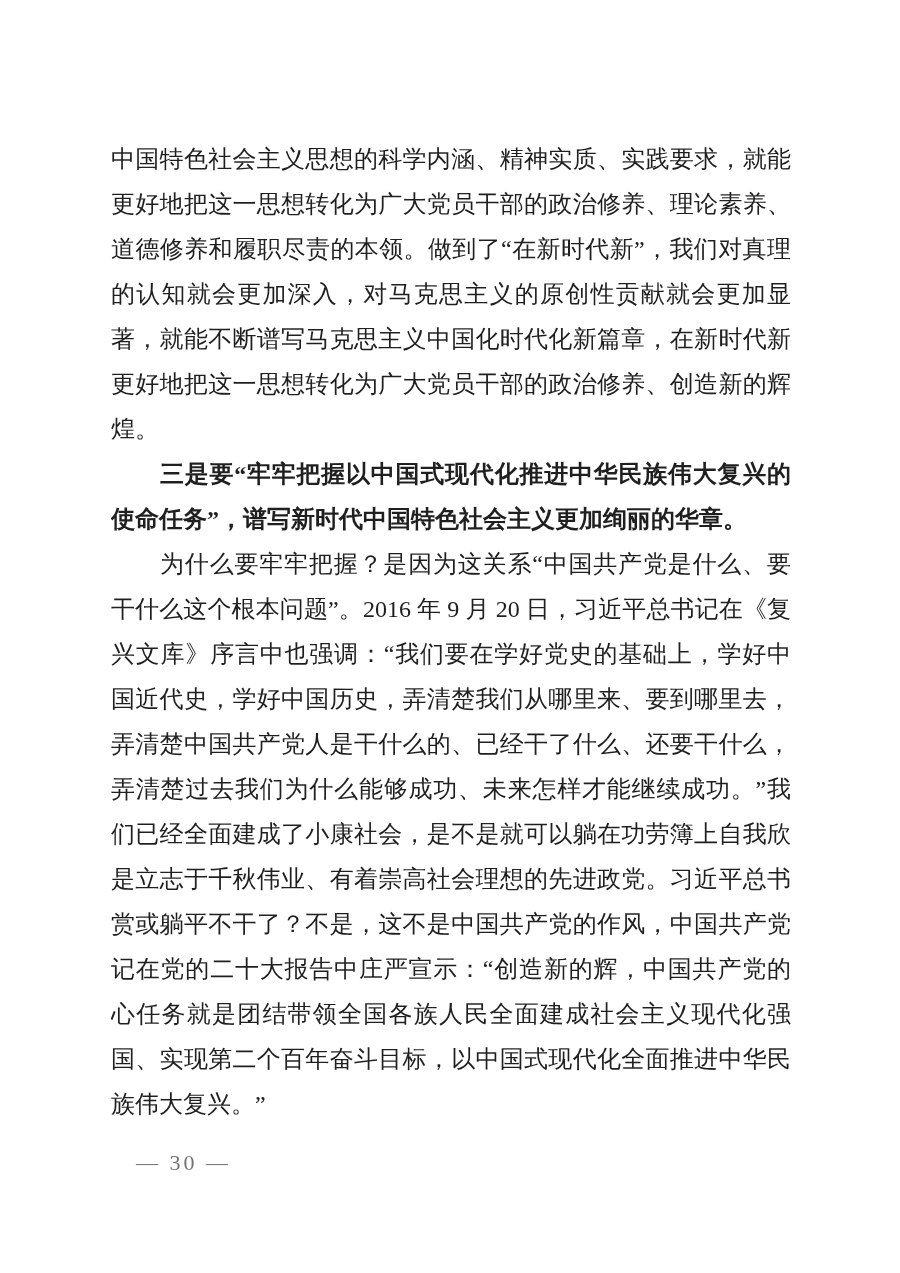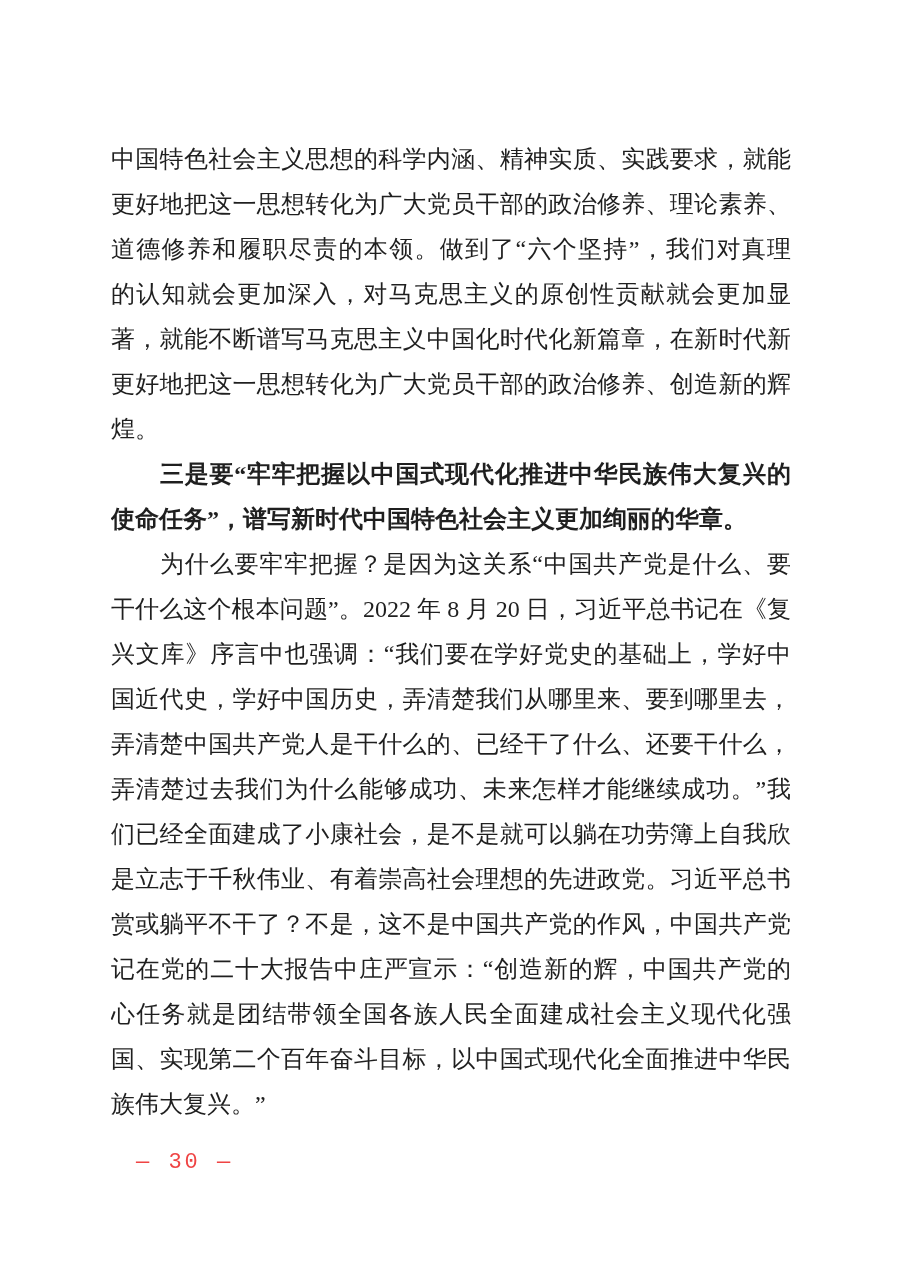--- a/index.html
+++ b/index.html
@@ -42,49 +42,48 @@
     font-weight: 700;
   }
   .footer {
     position: absolute;
     left: 136px;
     top: 1148px;
     height: 30px;
     line-height: 30px;
     font-size: 22px;
     letter-spacing: 3px;
-    color: #ef4444;
-    font-family: Liberation Mono, monospace;
+    color: #737373;
   }
 </style>
 </head>
 <body>
 
 <div class="page">
 
   <div class="text-block">
 
     <div>
       <div class="line">中国特色社会主义思想的科学内涵、精神实质、实践要求，就能</div>
       <div class="line">更好地把这一思想转化为广大党员干部的政治修养、理论素养、</div>
-      <div class="line">道德修养和履职尽责的本领。做到了“六个坚持”，我们对真理</div>
+      <div class="line">道德修养和履职尽责的本领。做到了“在新时代新”，我们对真理</div>
       <div class="line">的认知就会更加深入，对马克思主义的原创性贡献就会更加显</div>
       <div class="line">著，就能不断谱写马克思主义中国化时代化新篇章，在新时代新</div>
       <div class="line">更好地把这一思想转化为广大党员干部的政治修养、创造新的辉</div>
       <div class="line short">煌。</div>
     </div>
 
     <div>
       <div class="line bold indent">三是要“牢牢把握以中国式现代化推进中华民族伟大复兴的</div>
       <div class="line bold short">使命任务”，谱写新时代中国特色社会主义更加绚丽的华章。</div>
     </div>
 
     <div>
       <div class="line indent">为什么要牢牢把握？是因为这关系“中国共产党是什么、要</div>
-      <div class="line">干什么这个根本问题”。2022 年 8 月 20 日，习近平总书记在《复</div>
+      <div class="line">干什么这个根本问题”。2016 年 9 月 20 日，习近平总书记在《复</div>
       <div class="line">兴文库》序言中也强调：“我们要在学好党史的基础上，学好中</div>
       <div class="line">国近代史，学好中国历史，弄清楚我们从哪里来、要到哪里去，</div>
       <div class="line">弄清楚中国共产党人是干什么的、已经干了什么、还要干什么，</div>
       <div class="line">弄清楚过去我们为什么能够成功、未来怎样才能继续成功。”我</div>
       <div class="line">们已经全面建成了小康社会，是不是就可以躺在功劳簿上自我欣</div>
       <div class="line">是立志于千秋伟业、有着崇高社会理想的先进政党。习近平总书</div>
       <div class="line">赏或躺平不干了？不是，这不是中国共产党的作风，中国共产党</div>
       <div class="line">记在党的二十大报告中庄严宣示：“创造新的辉，中国共产党的中</div>
       <div class="line">心任务就是团结带领全国各族人民全面建成社会主义现代化强</div>
       <div class="line">国、实现第二个百年奋斗目标，以中国式现代化全面推进中华民</div>

